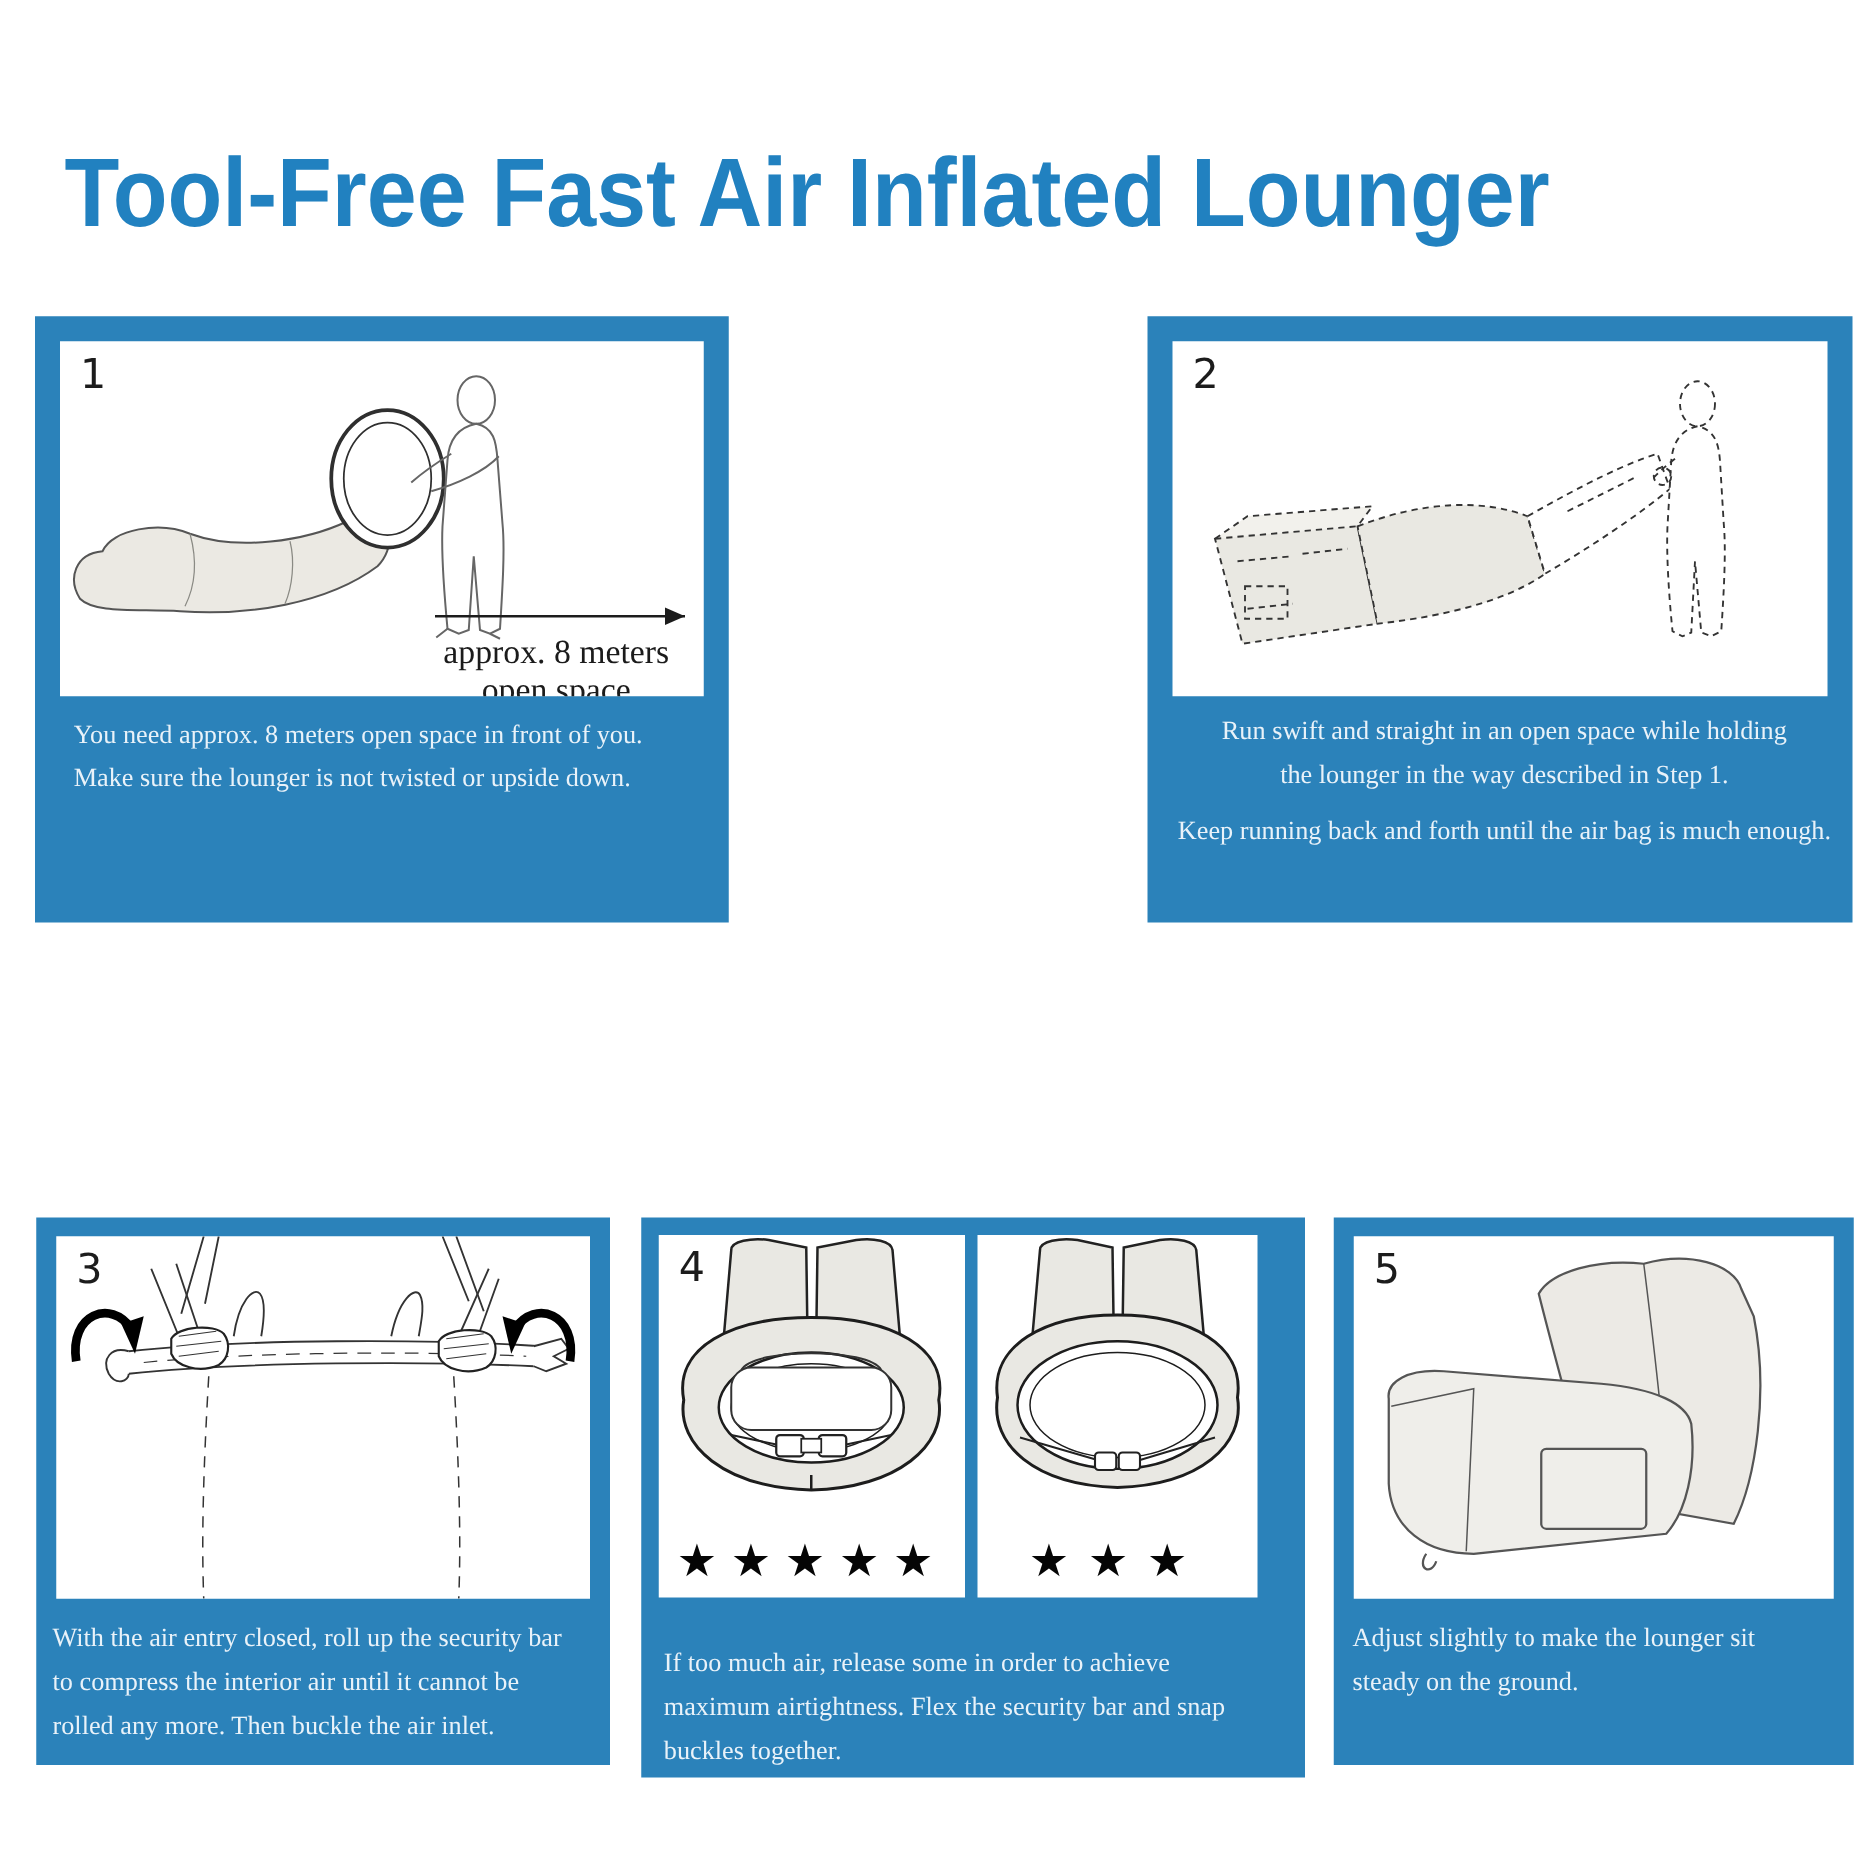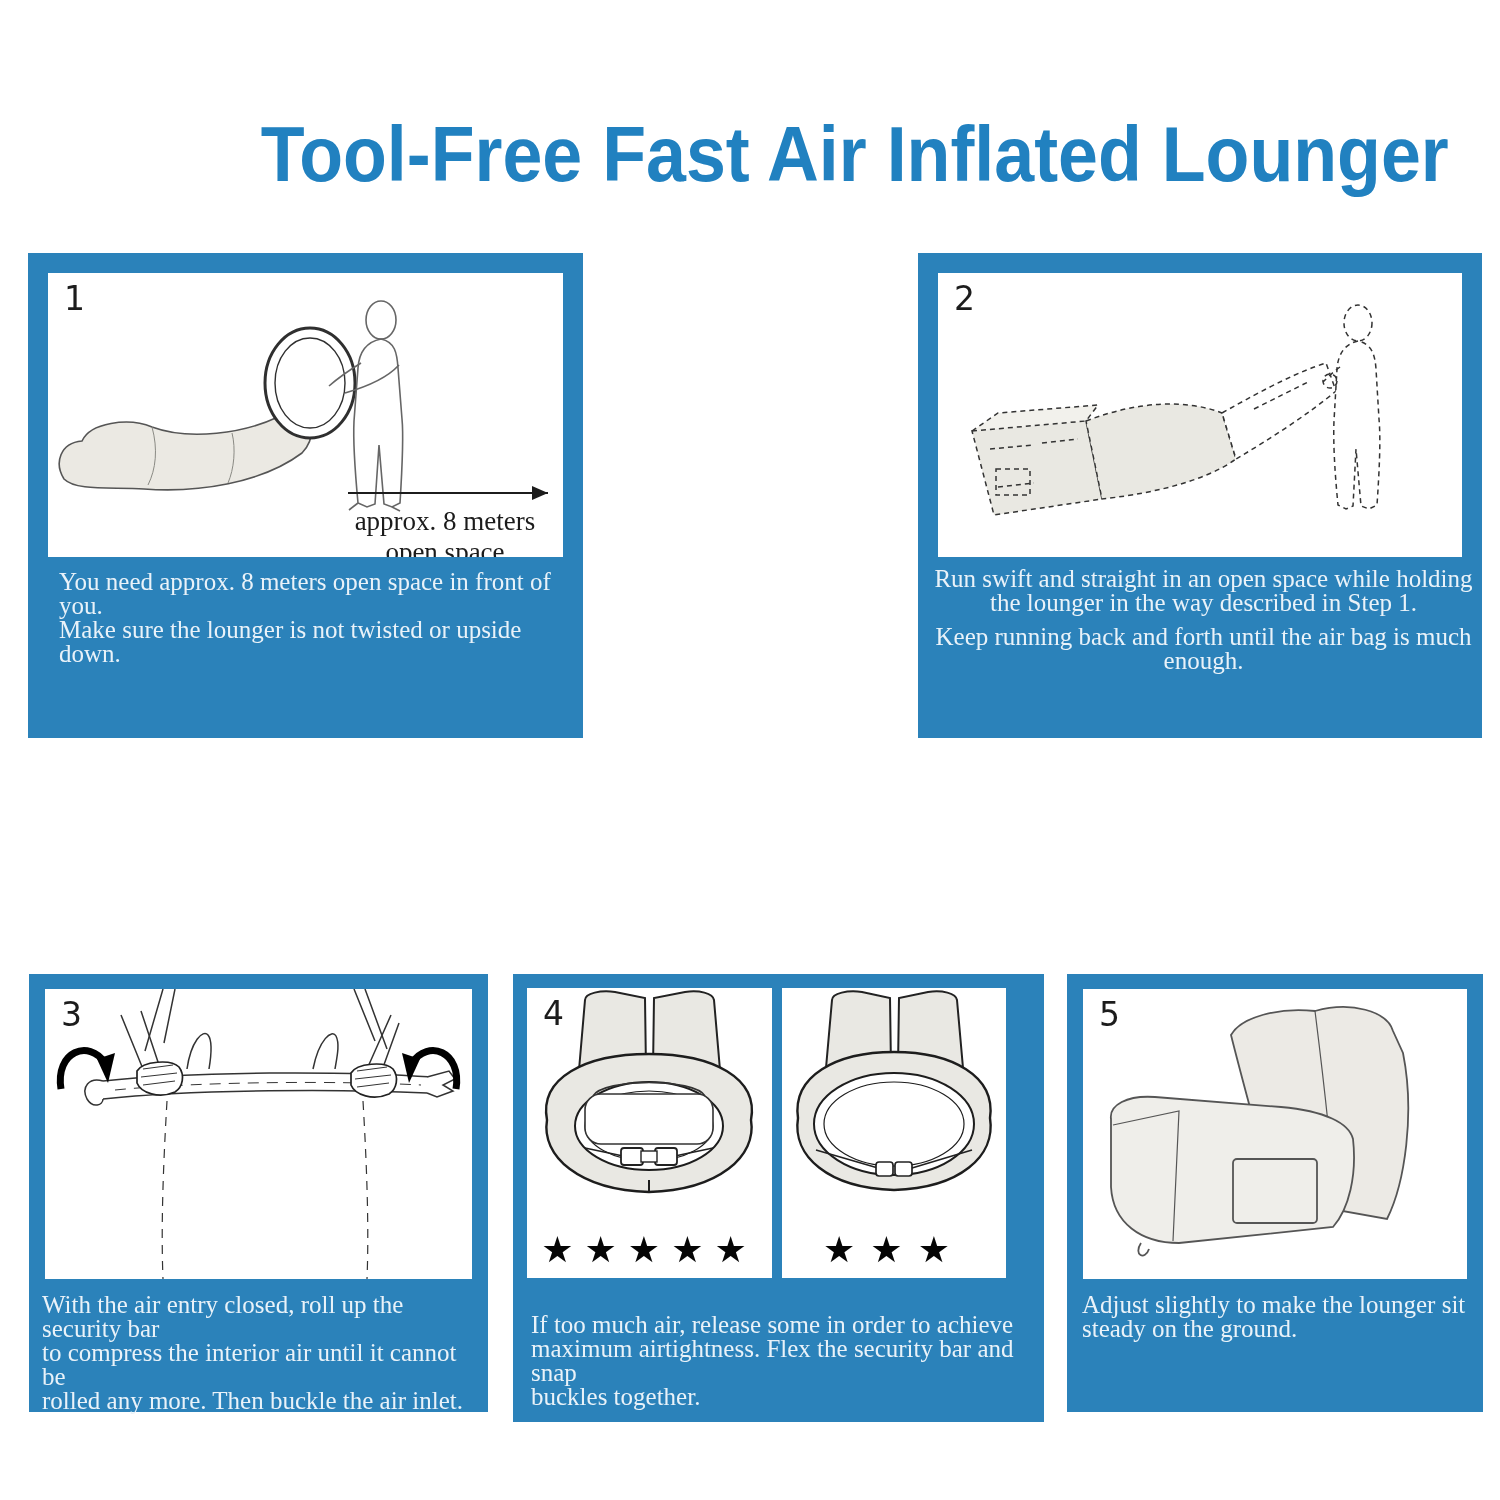--- a/index.html
+++ b/index.html
@@ -1,34 +1,34 @@
 <!DOCTYPE html>
 <html><head>
 <meta charset="utf-8">
 <style>
   html,body{margin:0;padding:0;}
   body{
     width:1500px;height:1500px;position:relative;background:#ffffff;
     font-family:"Liberation Serif", serif;overflow:hidden;
   }
   .title{
-    position:absolute;left:0;top:56px;width:1500px;text-align:right;
+    position:absolute;left:0;top:56px;width:1500px;text-align:left;
     font-family:"Liberation Sans", sans-serif;font-weight:bold;
     font-size:78px;line-height:92px;color:#2181c0;white-space:nowrap;
   }
   .title span{display:inline-block;transform:scaleX(0.92);transform-origin:center;}
   .panel{position:absolute;background:#2b82ba;}
   .canvas{position:absolute;background:#ffffff;overflow:hidden;}
   .canvas svg{position:absolute;left:0;top:0;display:block;}
   .step-num{
     position:absolute;left:16px;top:6px;z-index:3;
     font-family:"DejaVu Sans", sans-serif;font-size:33px;color:#1c1c1c;
   }
   .caption{
-    position:absolute;color:#e9f2f9;font-size:25px;line-height:24px;
+    position:absolute;color:#e9f2f9;font-size:21px;line-height:35px;
   }
   .caption p{margin:0 0 13px 0;white-space:pre-line;}
   .arrow-label{
     position:absolute;left:283px;top:233px;width:228px;text-align:center;
     font-size:27px;color:#1b1b1b;z-index:3;
   }
   .stars{
     position:absolute;left:0;bottom:6px;width:100%;text-align:center;z-index:3;
     font-family:"DejaVu Sans", sans-serif;font-size:36px;color:#050505;line-height:44px;
   }

